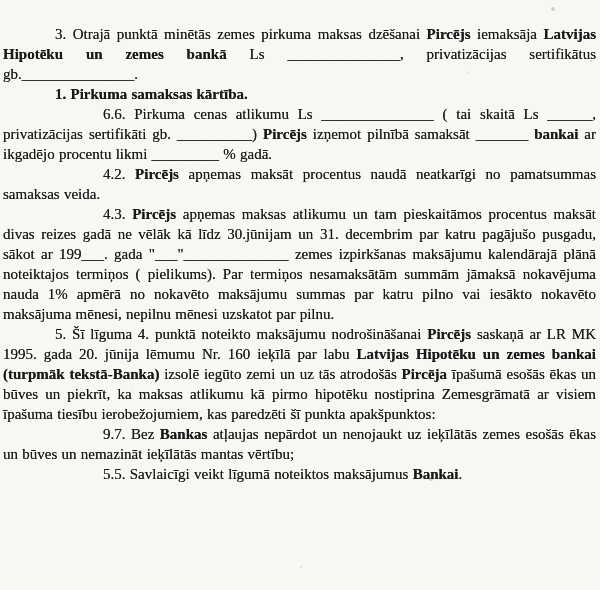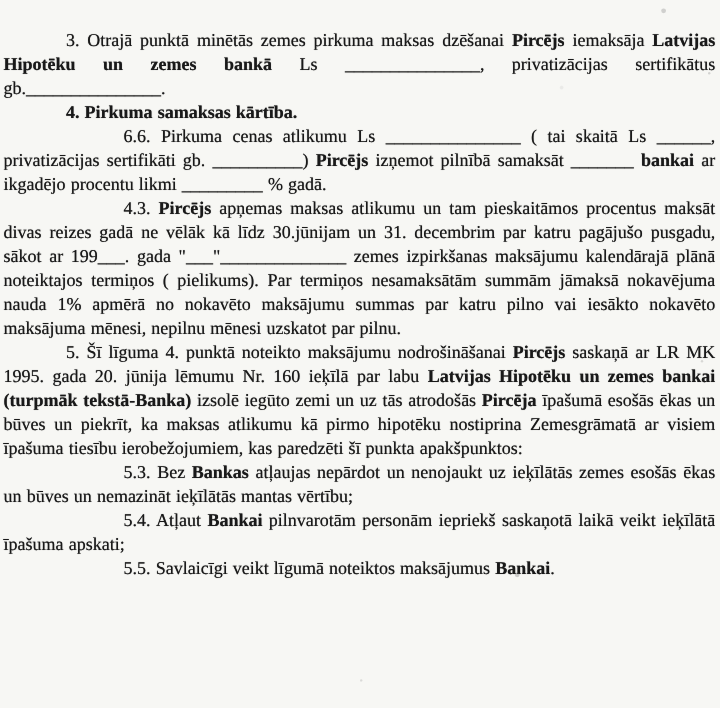--- a/index.html
+++ b/index.html
@@ -49,22 +49,22 @@
       300px 566px 0 0 rgba(90,90,90,0.18);
     pointer-events: none;
   }
 </style>
 </head>
 <body style="background: rgb(247, 247, 244);">
 
 <div class="page" style="color: rgb(25, 25, 25);">
   <div id="doc">
       <p class="para indent-medium"><span>3. Otrajā punktā minētās zemes pirkuma maksas dzēšanai </span><span class="b">Pircējs</span><span> iemaksāja </span><span class="b">Latvijas Hipotēku un zemes bankā</span><span> Ls _______________, privatizācijas sertifikātus gb._______________.</span></p>
-      <p class="para indent-medium"><span class="b">4. Pirkuma samaksas kārtība.</span></p>
+      <p class="para indent-medium"><span class="b">1. Pirkuma samaksas kārtība.</span></p>
       <p class="para indent-large"><span>6.6. Pirkuma cenas atlikumu Ls _______________ ( tai skaitā Ls ______, privatizācijas sertifikāti gb. __________) </span><span class="b">Pircējs</span><span> izņemot pilnībā samaksāt _______ </span><span class="b">bankai</span><span> ar ikgadējo procentu likmi _________ % gadā.</span></p>
+      <p class="para indent-large"><span>4.2. </span><span class="b">Pircējs</span><span> apņemas maksāt procentus naudā neatkarīgi no pamatsummas samaksas veida.</span></p>
       <p class="para indent-large"><span>4.3. </span><span class="b">Pircējs</span><span> apņemas maksas atlikumu un tam pieskaitāmos procentus maksāt divas reizes gadā ne vēlāk kā līdz 30.jūnijam un 31. decembrim par katru pagājušo pusgadu, sākot ar 199___. gada "___"______________ zemes izpirkšanas maksājumu kalendārajā plānā noteiktajos termiņos ( pielikums). Par termiņos nesamaksātām summām jāmaksā nokavējuma nauda 1% apmērā no nokavēto maksājumu summas par katru pilno vai iesākto nokavēto maksājuma mēnesi, nepilnu mēnesi uzskatot par pilnu.</span></p>
       <p class="para indent-medium"><span>5. Šī līguma 4. punktā noteikto maksājumu nodrošināšanai </span><span class="b">Pircējs</span><span> saskaņā ar LR MK 1995. gada 20. jūnija lēmumu Nr. 160 ieķīlā par labu </span><span class="b">Latvijas Hipotēku un zemes bankai (turpmāk tekstā-Banka)</span><span> izsolē iegūto zemi un uz tās atrodošās </span><span class="b">Pircēja</span><span> īpašumā esošās ēkas un būves un piekrīt, ka maksas atlikumu kā pirmo hipotēku nostiprina Zemesgrāmatā ar visiem īpašuma tiesību ierobežojumiem, kas paredzēti šī punkta apakšpunktos:</span></p>
-      <p class="para indent-large"><span>5.3. Bez </span><span class="b">Bankas</span><span> atļaujas nepārdot un nenojaukt uz ieķīlātās zemes esošās ēkas un būves un nemazināt ieķīlātās mantas vērtību;</span></p>
-      <p class="para indent-large"><span>5.4. Atļaut </span><span class="b">Bankai</span><span> pilnvarotām personām iepriekš saskaņotā laikā veikt ieķīlātā īpašuma apskati;</span></p>
+      <p class="para indent-large"><span>9.7. Bez </span><span class="b">Bankas</span><span> atļaujas nepārdot un nenojaukt uz ieķīlātās zemes esošās ēkas un būves un nemazināt ieķīlātās mantas vērtību;</span></p>
       <p class="para indent-large"><span>5.5. Savlaicīgi veikt līgumā noteiktos maksājumus </span><span class="b">Bankai</span><span>.</span></p>
     </div>
   <div class="specks"></div>
 </div>
 
 </body></html>

